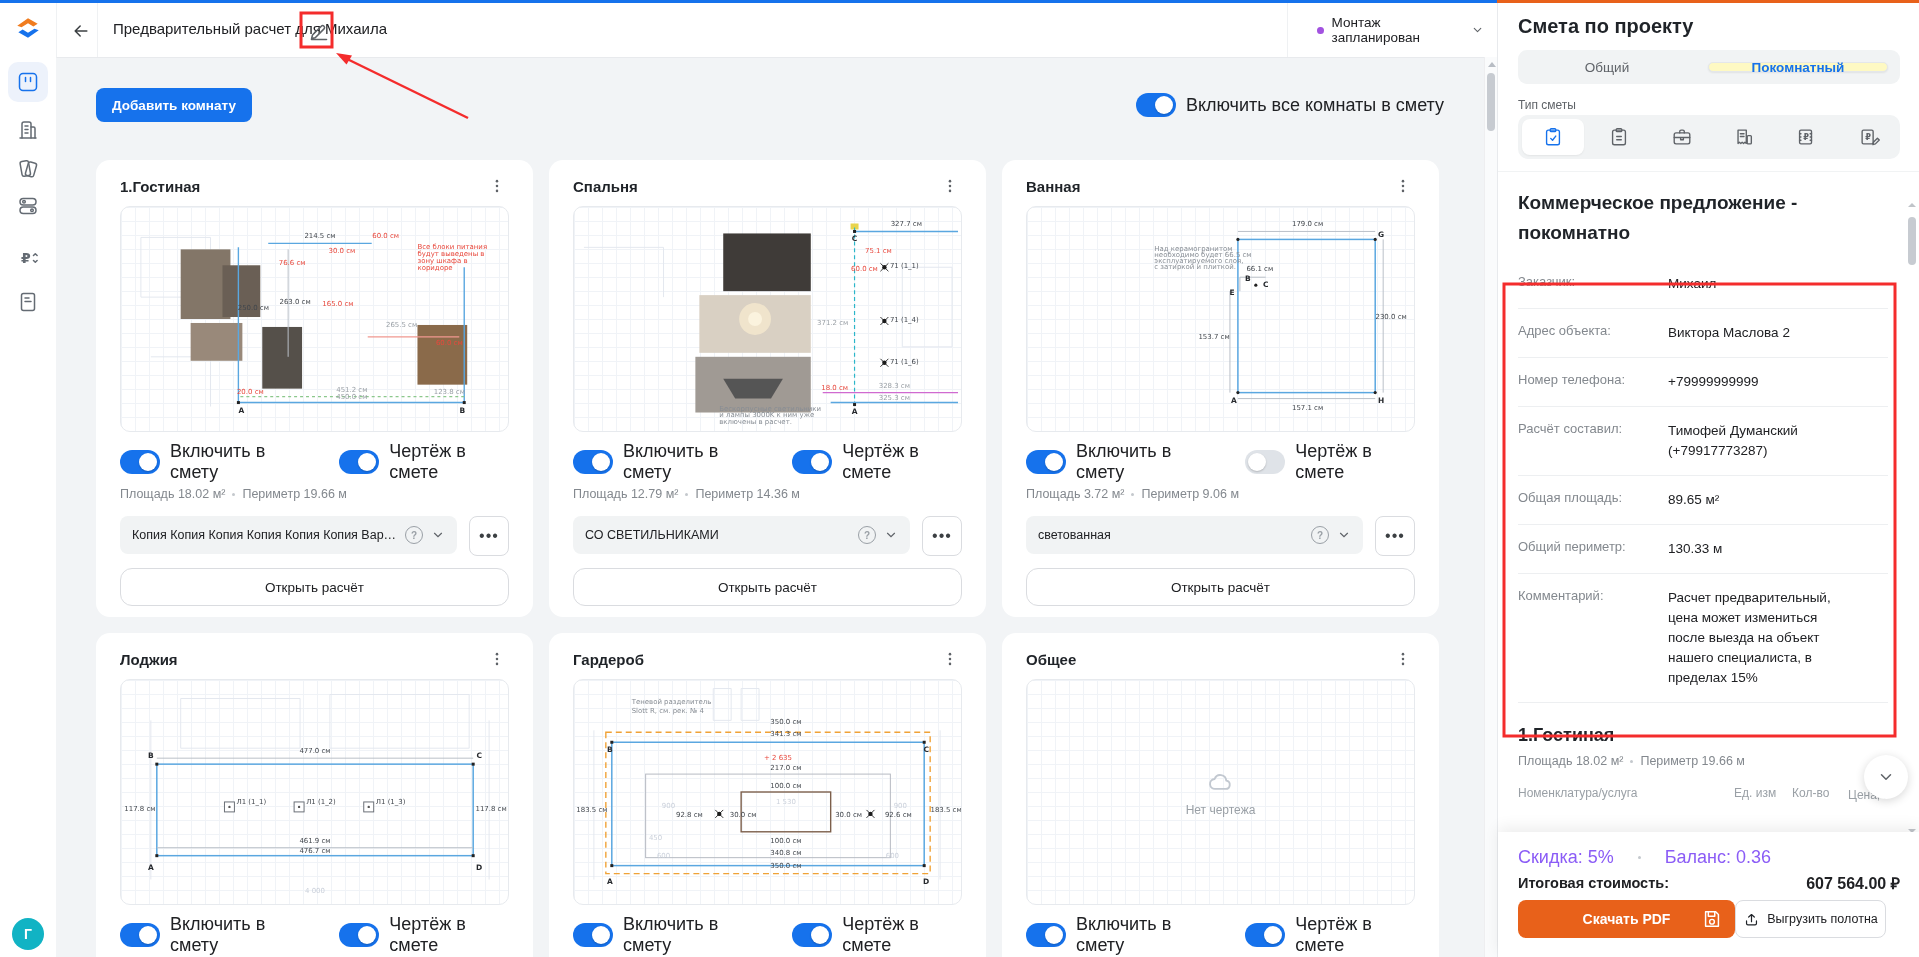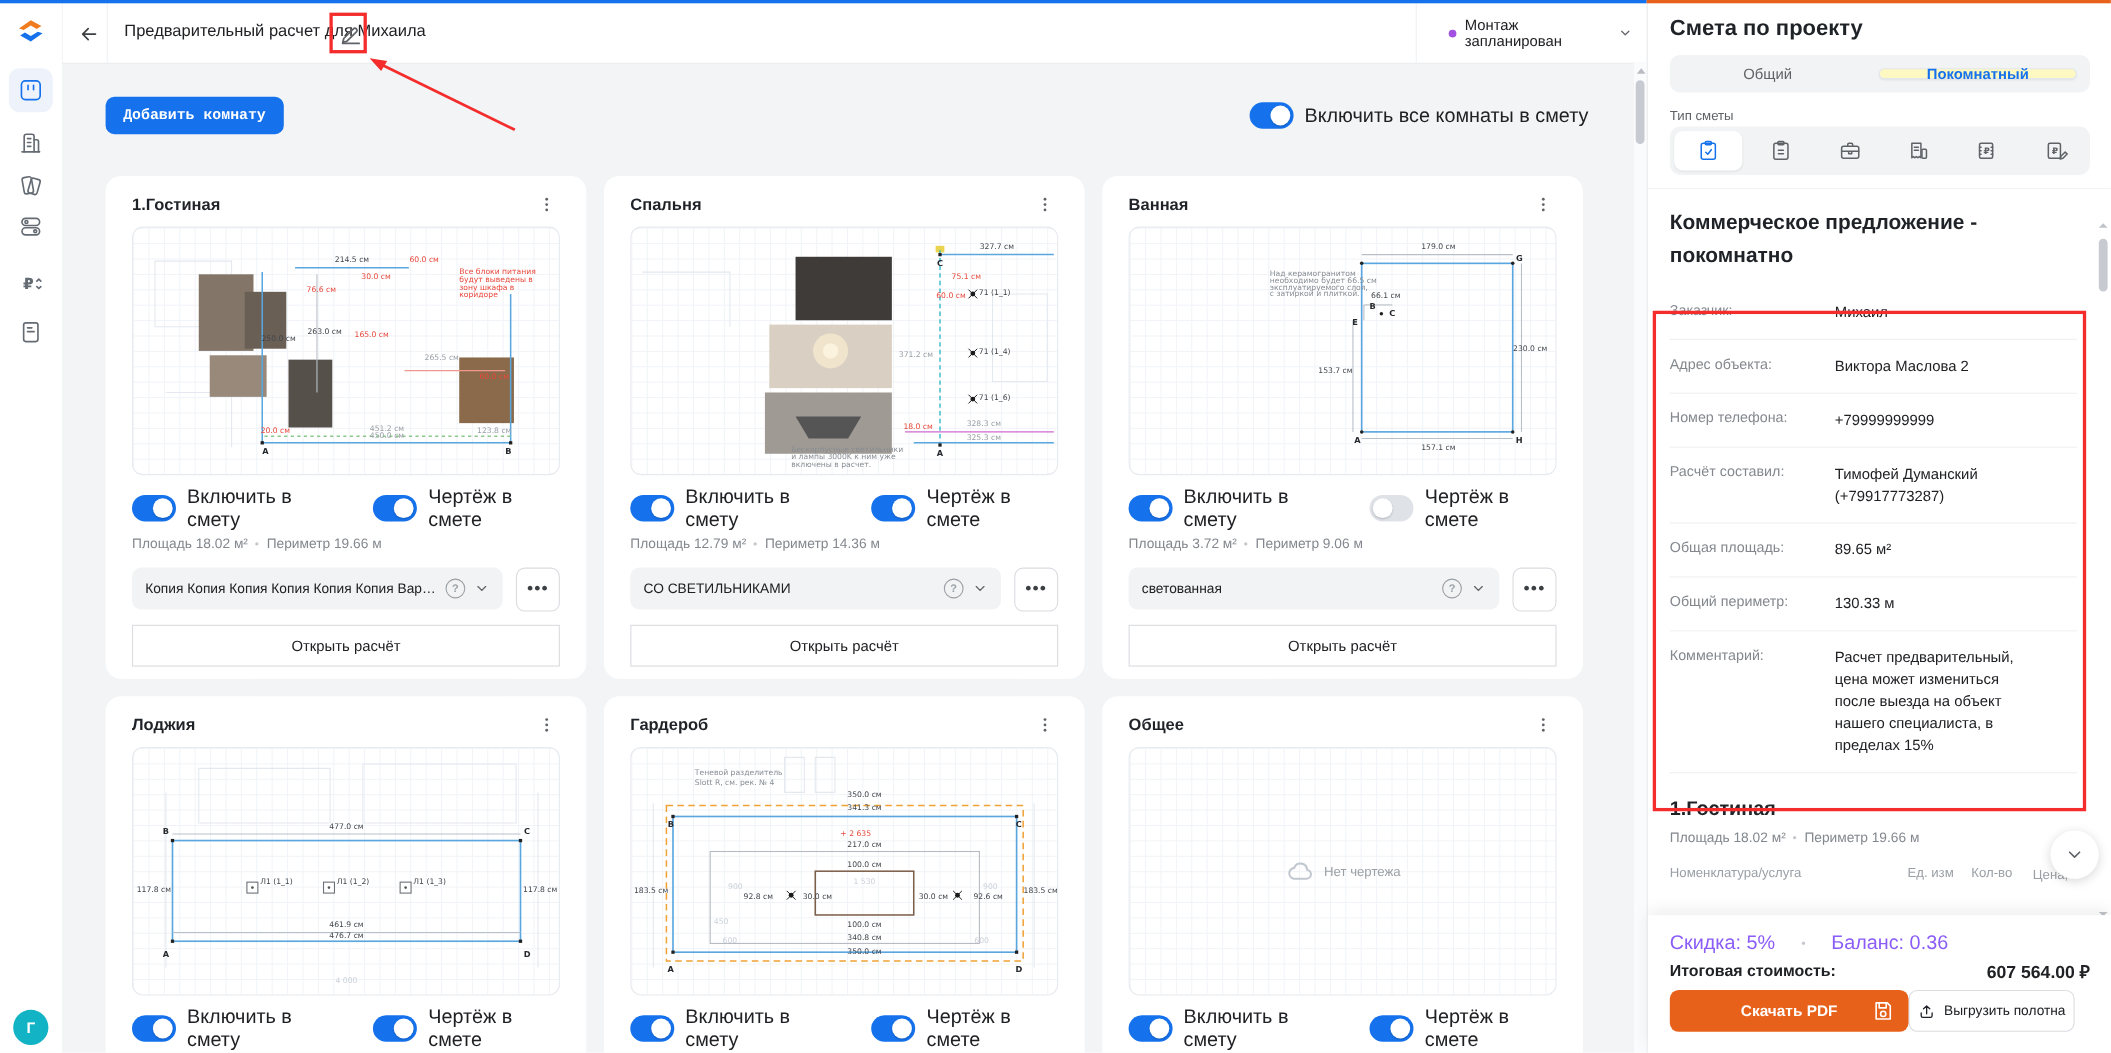--- a/index.html
+++ b/index.html
@@ -25,21 +25,21 @@
   #tb-div1{position:absolute;left:40px;top:0;width:1px;height:54px;background:#EFF1F3}
   #tb-title{position:absolute;left:56px;top:17px;font-size:15px;color:#202124}
   #edit-ic{position:absolute;left:250px;top:15px;width:24px;height:24px}
   #tb-div2{position:absolute;left:1230px;top:0;width:1px;height:54px;background:#EFF1F3}
   #status{position:absolute;left:1246px;top:0;height:54px;display:flex;align-items:center;gap:8px;padding:0 14px;cursor:pointer}
   #status .dot{width:7px;height:7px;border-radius:50%;background:#A252E0}
   #status .st-t{font-size:13.5px;color:#202124}
   
   #main{left:56px;top:57px;width:1428px;height:900px;background:#F2F4F6;overflow:hidden;z-index:1}
   #add-room{position:absolute;left:40px;top:31px;height:34px;padding:0 16px;background:#1672EC;color:#fff;
-            border:none;border-radius:8px;font-size:13.5px;font-weight:700;font-family:Liberation Mono, monospace;cursor:pointer}
+            border:none;border-radius:8px;font-size:13.5px;font-weight:700;font-family:Liberation Sans, sans-serif;cursor:pointer}
   #all-toggle-wrap{position:absolute;right:40px;top:36px;display:flex;align-items:center;gap:10px}
   .switch{width:40px;height:24px;border-radius:12px;background:#1672EC;position:relative;display:inline-block;cursor:pointer;flex:none}
   .switch::after{content:"";position:absolute;top:3px;width:18px;height:18px;border-radius:50%;background:#fff;right:3px;box-shadow:0 1px 2px rgba(0,0,0,.2)}
   .switch.off{background:#DFE3E8}
   .switch.off::after{left:3px;right:auto}
   .tgl-lb{font-size:18px;color:#202124}
   #cards{position:absolute;left:40px;top:103px;display:grid;grid-template-columns:repeat(3,437px);grid-auto-rows:457px;gap:16px 16px}
   .card{background:#fff;border-radius:14px;padding:14px 24px 20px;position:relative;box-sizing:border-box}
   .card-head{display:flex;align-items:center;justify-content:space-between;height:24px}
   .card-title{font-size:15px;font-weight:700;color:#1F2328}
@@ -52,23 +52,23 @@
   .tgl-row .sp{width:14px}
   .meta{margin-top:13px;font-size:12.5px;color:#83888E;display:flex;align-items:center;gap:7px}
   .meta .mdot{width:3px;height:3px;border-radius:50%;background:#C4C8CD}
   .sel-row{margin-top:15px;display:flex;gap:12px}
   .select{flex:1;height:38px;background:#F1F3F4;border-radius:8px;display:flex;align-items:center;padding:0 12px;gap:8px;cursor:pointer;min-width:0}
   .sel-txt{flex:1;font-size:12.5px;color:#202124;white-space:nowrap;overflow:hidden;text-overflow:ellipsis}
   .help{width:16px;height:16px;border-radius:50%;border:1.3px solid #9AA0A6;color:#9AA0A6;font-size:10px;display:flex;
         align-items:center;justify-content:center;flex:none;font-weight:700}
   .more-btn{width:38px;height:38px;background:#fff;border:1px solid #DADCE0;border-radius:8px;color:#3C4043;
             font-size:16px;letter-spacing:1px;display:flex;align-items:center;justify-content:center;cursor:pointer;flex:none}
-  .open-btn{margin-top:12px;width:100%;height:38px;background:#fff;border:1px solid #DADCE0;border-radius:0;
+  .open-btn{margin-top:12px;width:100%;height:38px;background:#fff;border:1px solid #DADCE0;border-radius:12px;
             font-size:13.5px;color:#202124;font-family:inherit;cursor:pointer}
-  .empty-draw{position:absolute;inset:0;display:flex;flex-direction:row;align-items:center;justify-content:center;gap:6px}
+  .empty-draw{position:absolute;inset:0;display:flex;flex-direction:column;align-items:center;justify-content:center;gap:6px}
   .empty-draw .ed-t{font-size:12px;color:#9AA0A6}
   
   #vscroll{left:1484px;top:57px;width:13px;height:900px;background:#FAFBFC;border-left:1px solid #EEEEF0;z-index:6}
   #vthumb{position:absolute;left:2px;top:16px;width:8px;height:58px;border-radius:4px;background:#C7CBD1}
   .sb-ar{position:absolute;left:3px;width:0;height:0;border-left:4px solid transparent;border-right:4px solid transparent}
   
   #panel{left:1497px;top:3px;width:422px;height:954px;background:#fff;border-left:1px solid #E8EAED;z-index:20;box-sizing:border-box}
   #p-title{position:absolute;left:20px;top:12px;font-size:20px;font-weight:700;color:#1F2328}
   #p-tabs{position:absolute;left:20px;top:47px;width:382px;height:34px;background:#F1F3F4;border-radius:9px;display:flex;padding:0;box-sizing:border-box}
   .p-tab{flex:1;display:flex;align-items:center;justify-content:center;font-size:13.5px;color:#5F6368;cursor:pointer;border-radius:10px}

